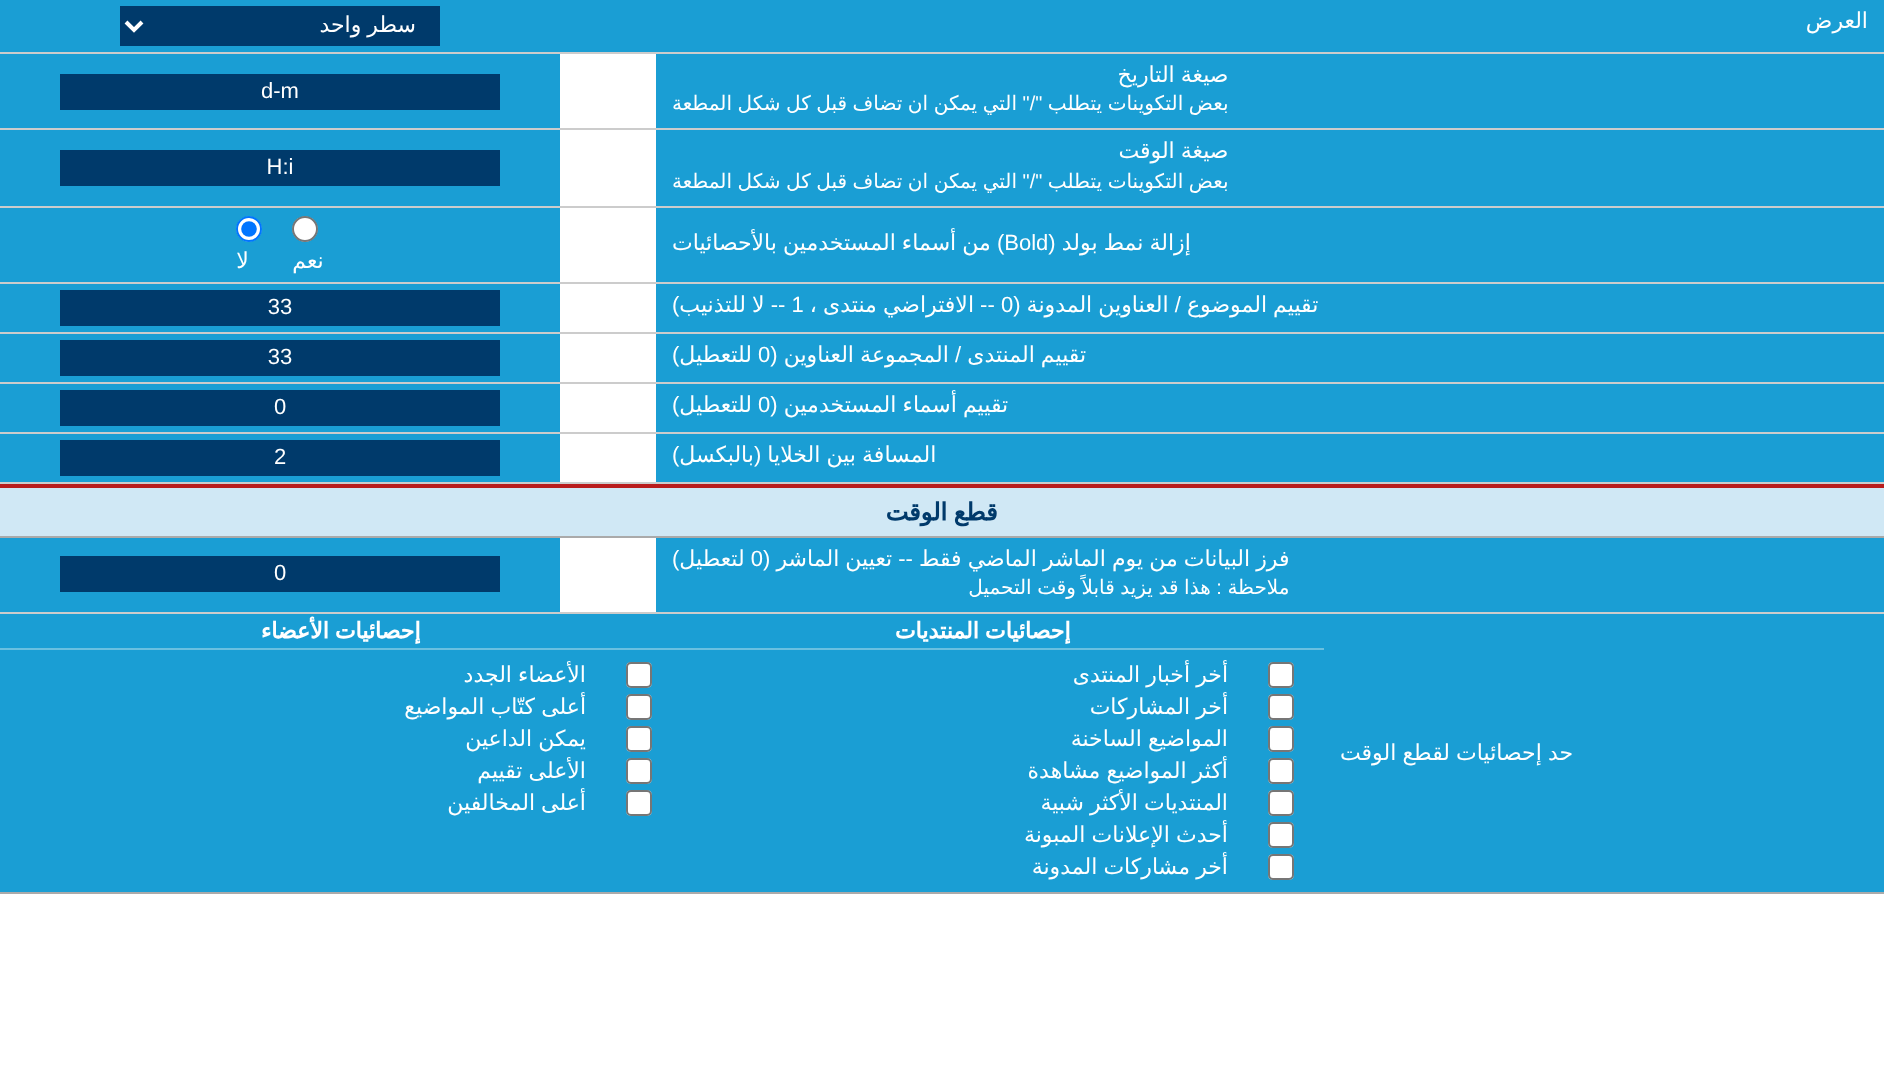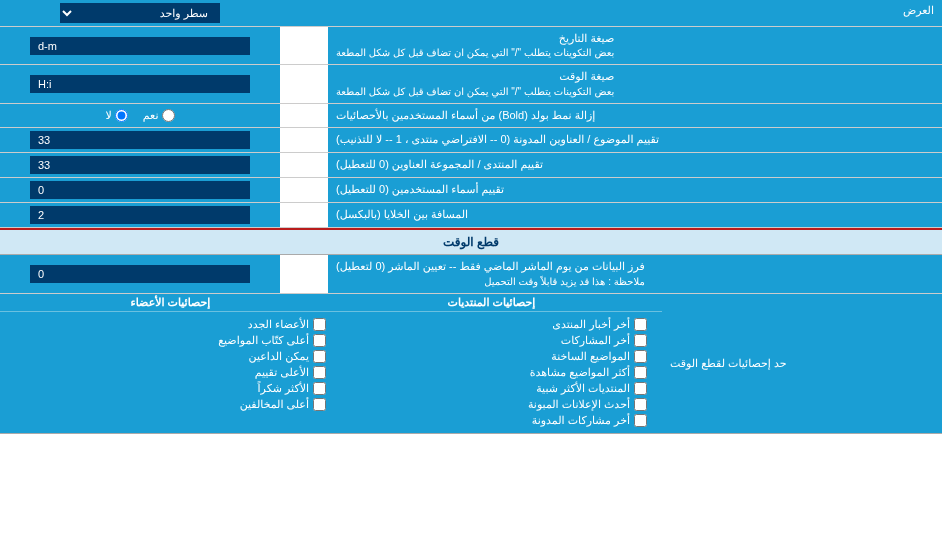--- a/index.html
+++ b/index.html
@@ -41,21 +41,21 @@
       flex-shrink: 0;
     }
 
     .input-cell input[type="text"] {
       background: #003a6b;
       color: #fff;
       border: none;
       padding: 3px 8px;
       width: 220px;
       font-size: 11px;
-      text-align: left;
+      text-align: center;
       direction: ltr;
     }
 
     .section-header {
       background: #d0e8f5;
       color: #003a6b;
       font-weight: bold;
       text-align: center;
       padding: 5px;
       font-size: 12px;
@@ -73,34 +73,35 @@
       width: 280px;
       flex-shrink: 0;
     }
 
     .radio-label {
       color: #fff;
       font-size: 11px;
       display: flex;
       align-items: flex-end;
       gap: 3px;
+      flex-direction: column;
     }
 
     .checkbox-col {
       flex: 1;
       display: flex;
       flex-direction: column;
       gap: 3px;
       padding: 2px 5px;
     }
 
     .checkbox-item {
       display: flex;
       align-items: center;
-      gap: 4px;
+      gap: 20px;
       color: #fff;
       font-size: 11px;
       direction: rtl;
     }
 
     .checkbox-item input[type="checkbox"] {
       width: 13px;
       height: 13px;
     }
 
@@ -300,22 +301,18 @@
         <label class="checkbox-item">
           <input type="checkbox" style="">
           <span>يمكن الداعين</span>
         </label>
         <label class="checkbox-item">
           <input type="checkbox" style="">
           <span>الأعلى تقييم</span>
         </label>
         <label class="checkbox-item">
           <input type="checkbox" style="">
-          <span>الأكثر شكراً</span>
-        </label>
-        <label class="checkbox-item">
-          <input type="checkbox" style="">
           <span>أعلى المخالفين</span>
         </label>
       </div>
     </div>
   </div>
 </div>
 
 </body></html>

